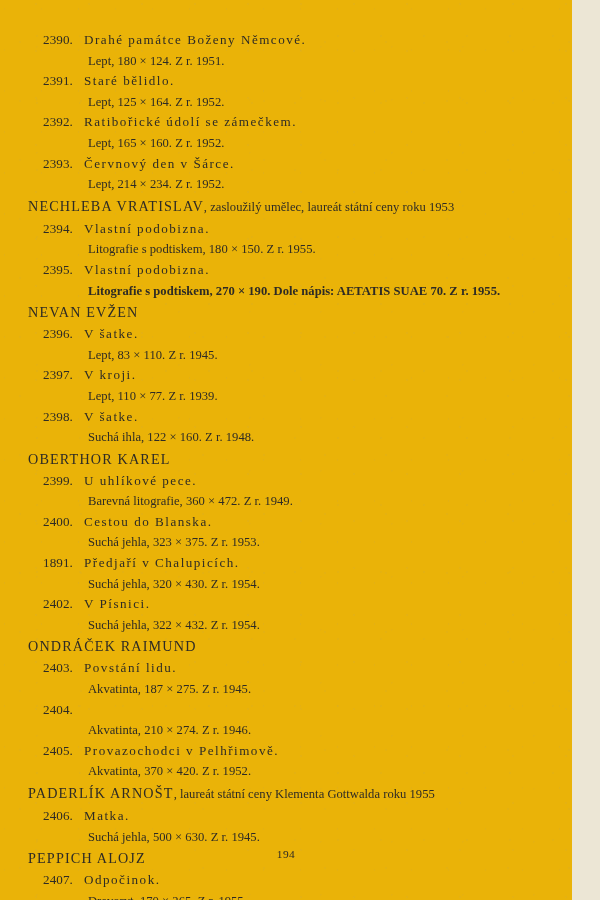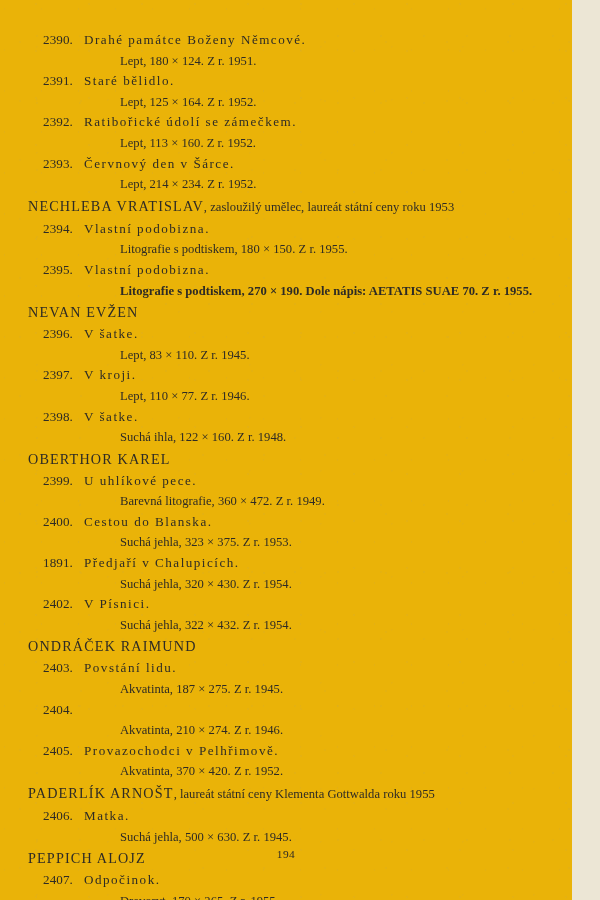--- a/index.html
+++ b/index.html
@@ -70,21 +70,21 @@
     margin-left: 15px;
     text-align: left;
     font-size: 13.1px;
     letter-spacing: 0.1px;
   }
   .item-title {
     font-size: 13.1px;
     letter-spacing: 1.5px;
   }
   .item-detail {
-    margin-left: 92px;
+    margin-left: 60px;
     font-size: 12.6px;
     line-height: 20.6px;
     letter-spacing: 0.02px;
     white-space: nowrap;
   }
   .item-detail.wrap {
     white-space: normal;
     text-align: justify;
     margin-right: 0px;
     max-width: 520px;
@@ -118,21 +118,21 @@
           <span class="item-num">2391.</span>
           <span class="item-title">Staré bělidlo.</span>
         </div>
         <div class="item-detail">Lept, 125 × 164. Z r. 1952.</div>
       </div>
       <div class="item">
         <div class="item-title-row">
           <span class="item-num">2392.</span>
           <span class="item-title">Ratibořické údolí se zámečkem.</span>
         </div>
-        <div class="item-detail">Lept, 113 × 160. Z r. 1952.</div>
+        <div class="item-detail">Lept, 165 × 160. Z r. 1952.</div>
       </div>
       <div class="item">
         <div class="item-title-row">
           <span class="item-num">2393.</span>
           <span class="item-title">Červnový den v Šárce.</span>
         </div>
         <div class="item-detail">Lept, 214 × 234. Z r. 1952.</div>
       </div>
       <div class="artist-heading"><span>NECHLEBA VRATISLAV</span><span class="note">, zasloužilý umělec, laureát státní ceny roku 1953</span></div>
       <div class="item">
@@ -155,21 +155,21 @@
           <span class="item-num">2396.</span>
           <span class="item-title">V šatke.</span>
         </div>
         <div class="item-detail">Lept, 83 × 110. Z r. 1945.</div>
       </div>
       <div class="item">
         <div class="item-title-row">
           <span class="item-num">2397.</span>
           <span class="item-title">V kroji.</span>
         </div>
-        <div class="item-detail">Lept, 110 × 77. Z r. 1946.</div>
+        <div class="item-detail">Lept, 110 × 77. Z r. 1939.</div>
       </div>
       <div class="item">
         <div class="item-title-row">
           <span class="item-num">2398.</span>
           <span class="item-title">V šatke.</span>
         </div>
         <div class="item-detail">Suchá ihla, 122 × 160. Z r. 1948.</div>
       </div>
       <div class="artist-heading"><span>OBERTHOR KAREL</span></div>
       <div class="item">

